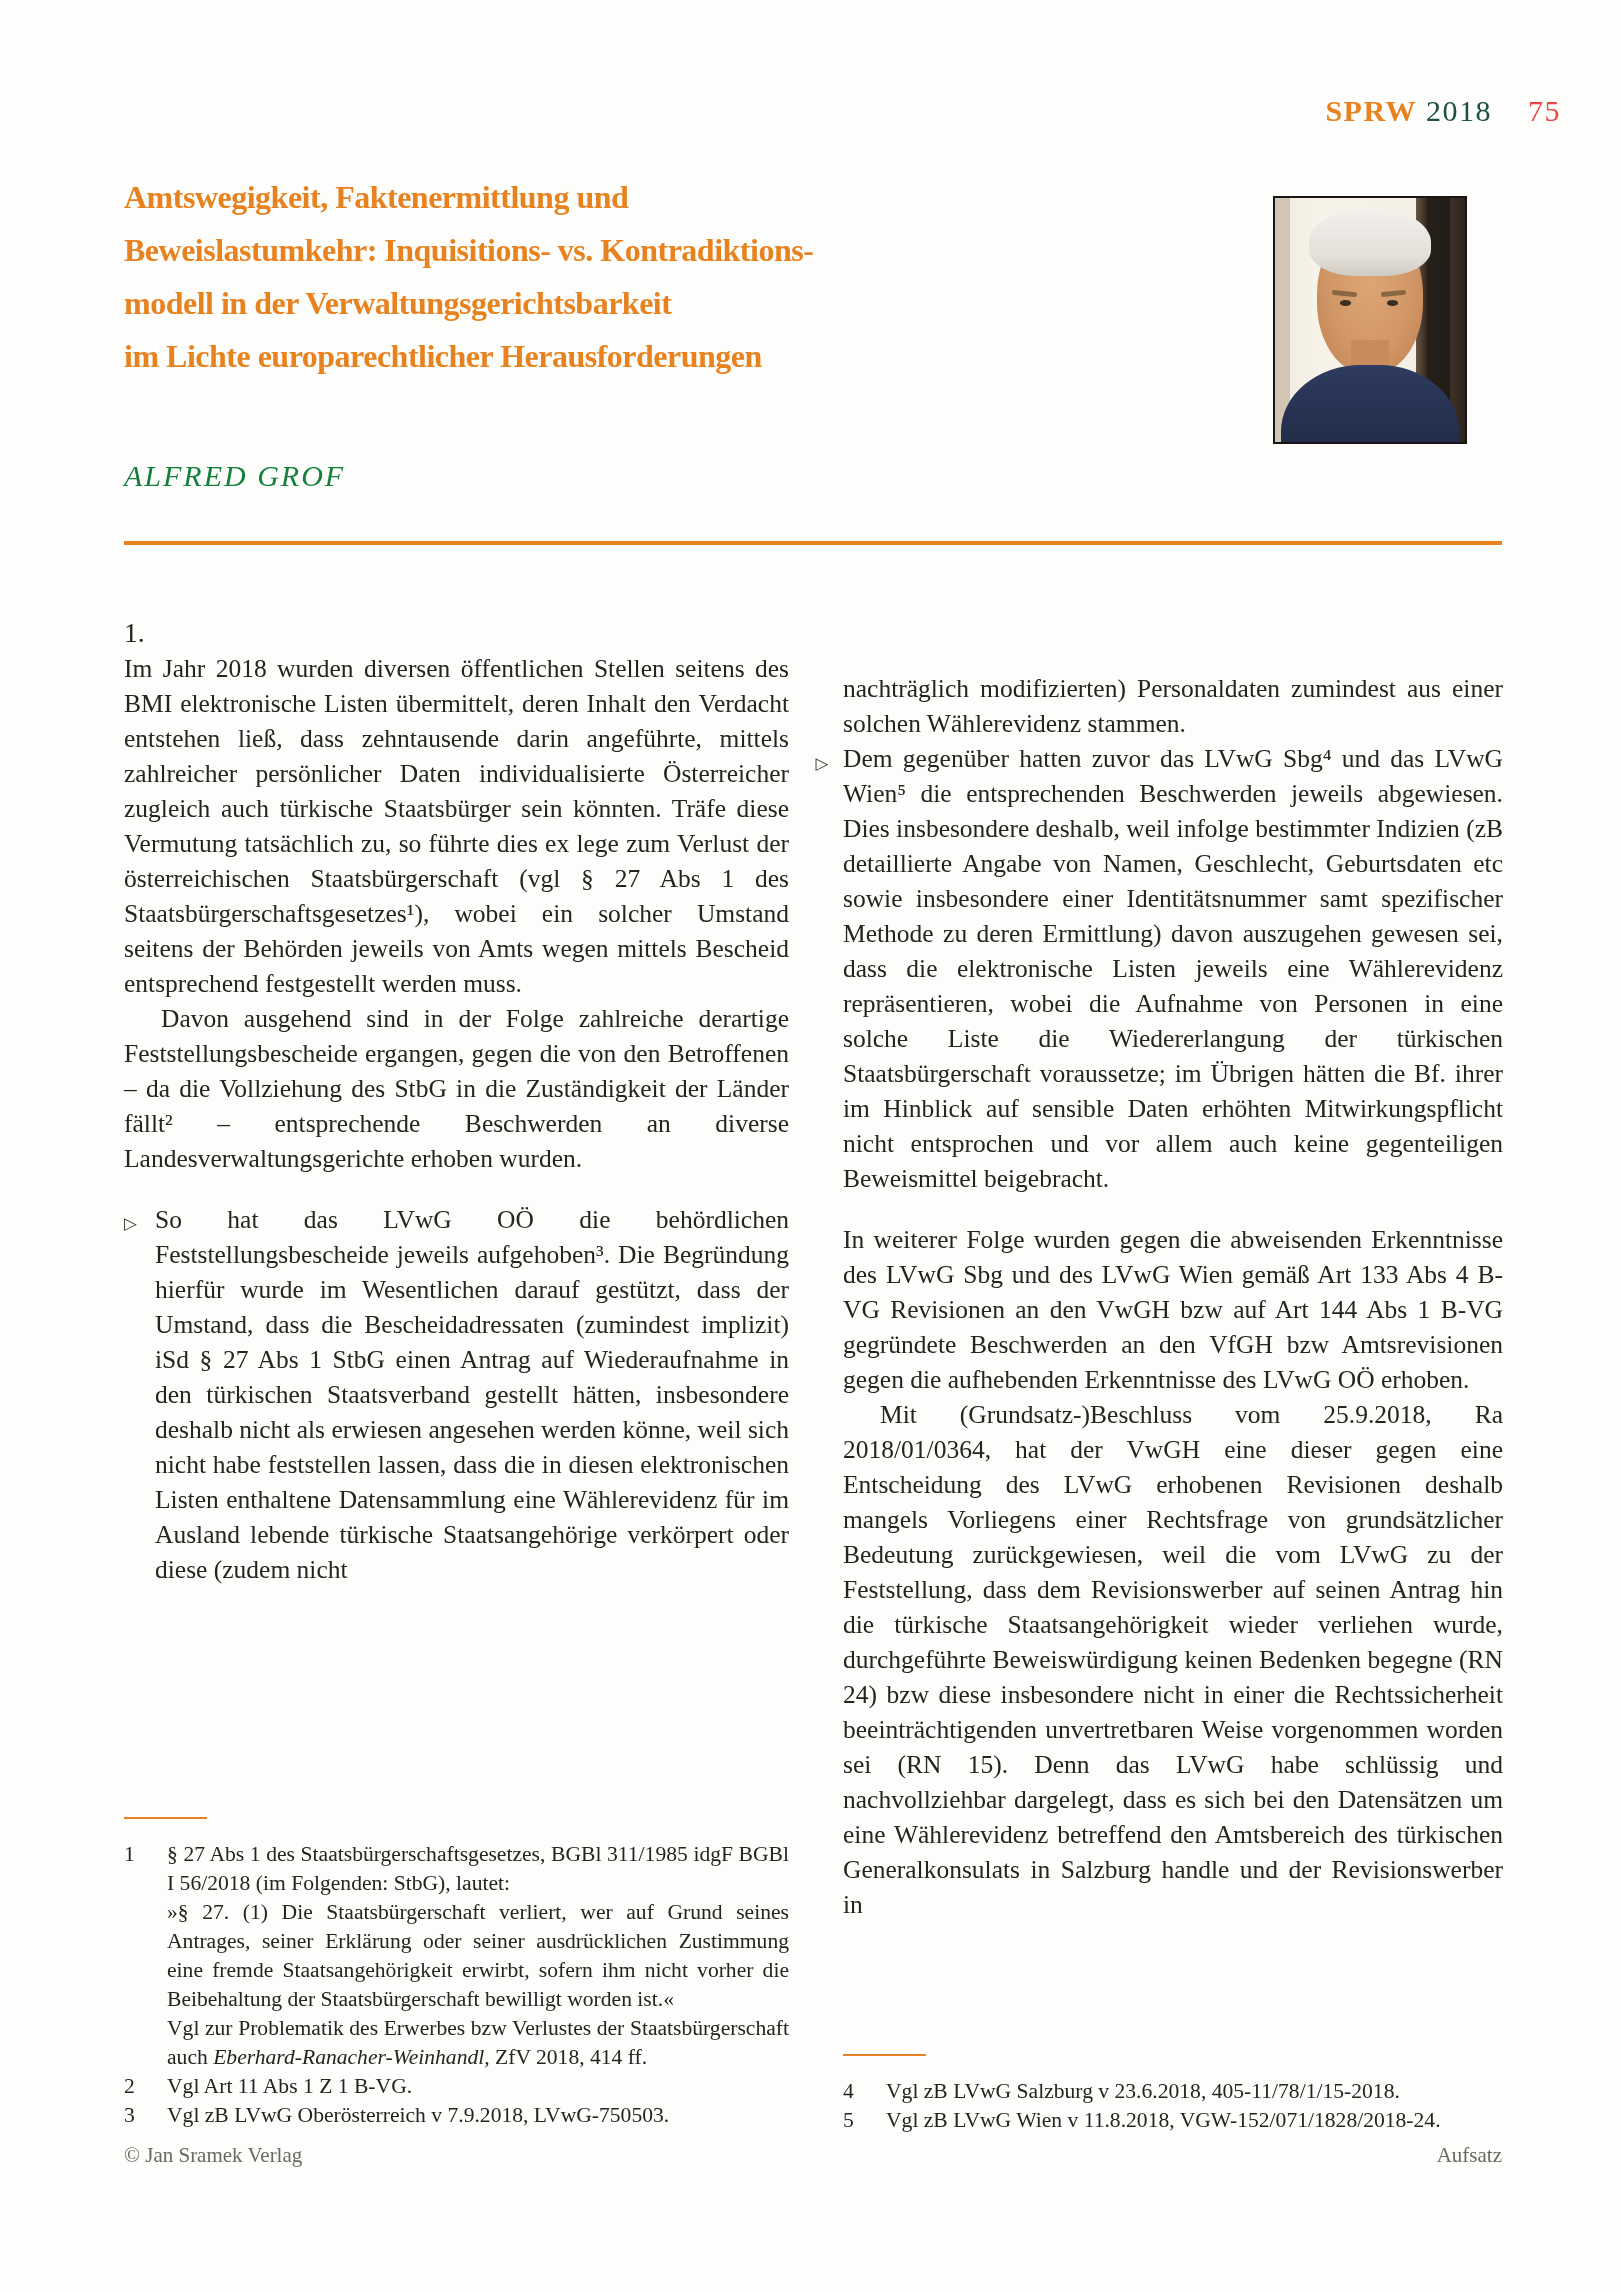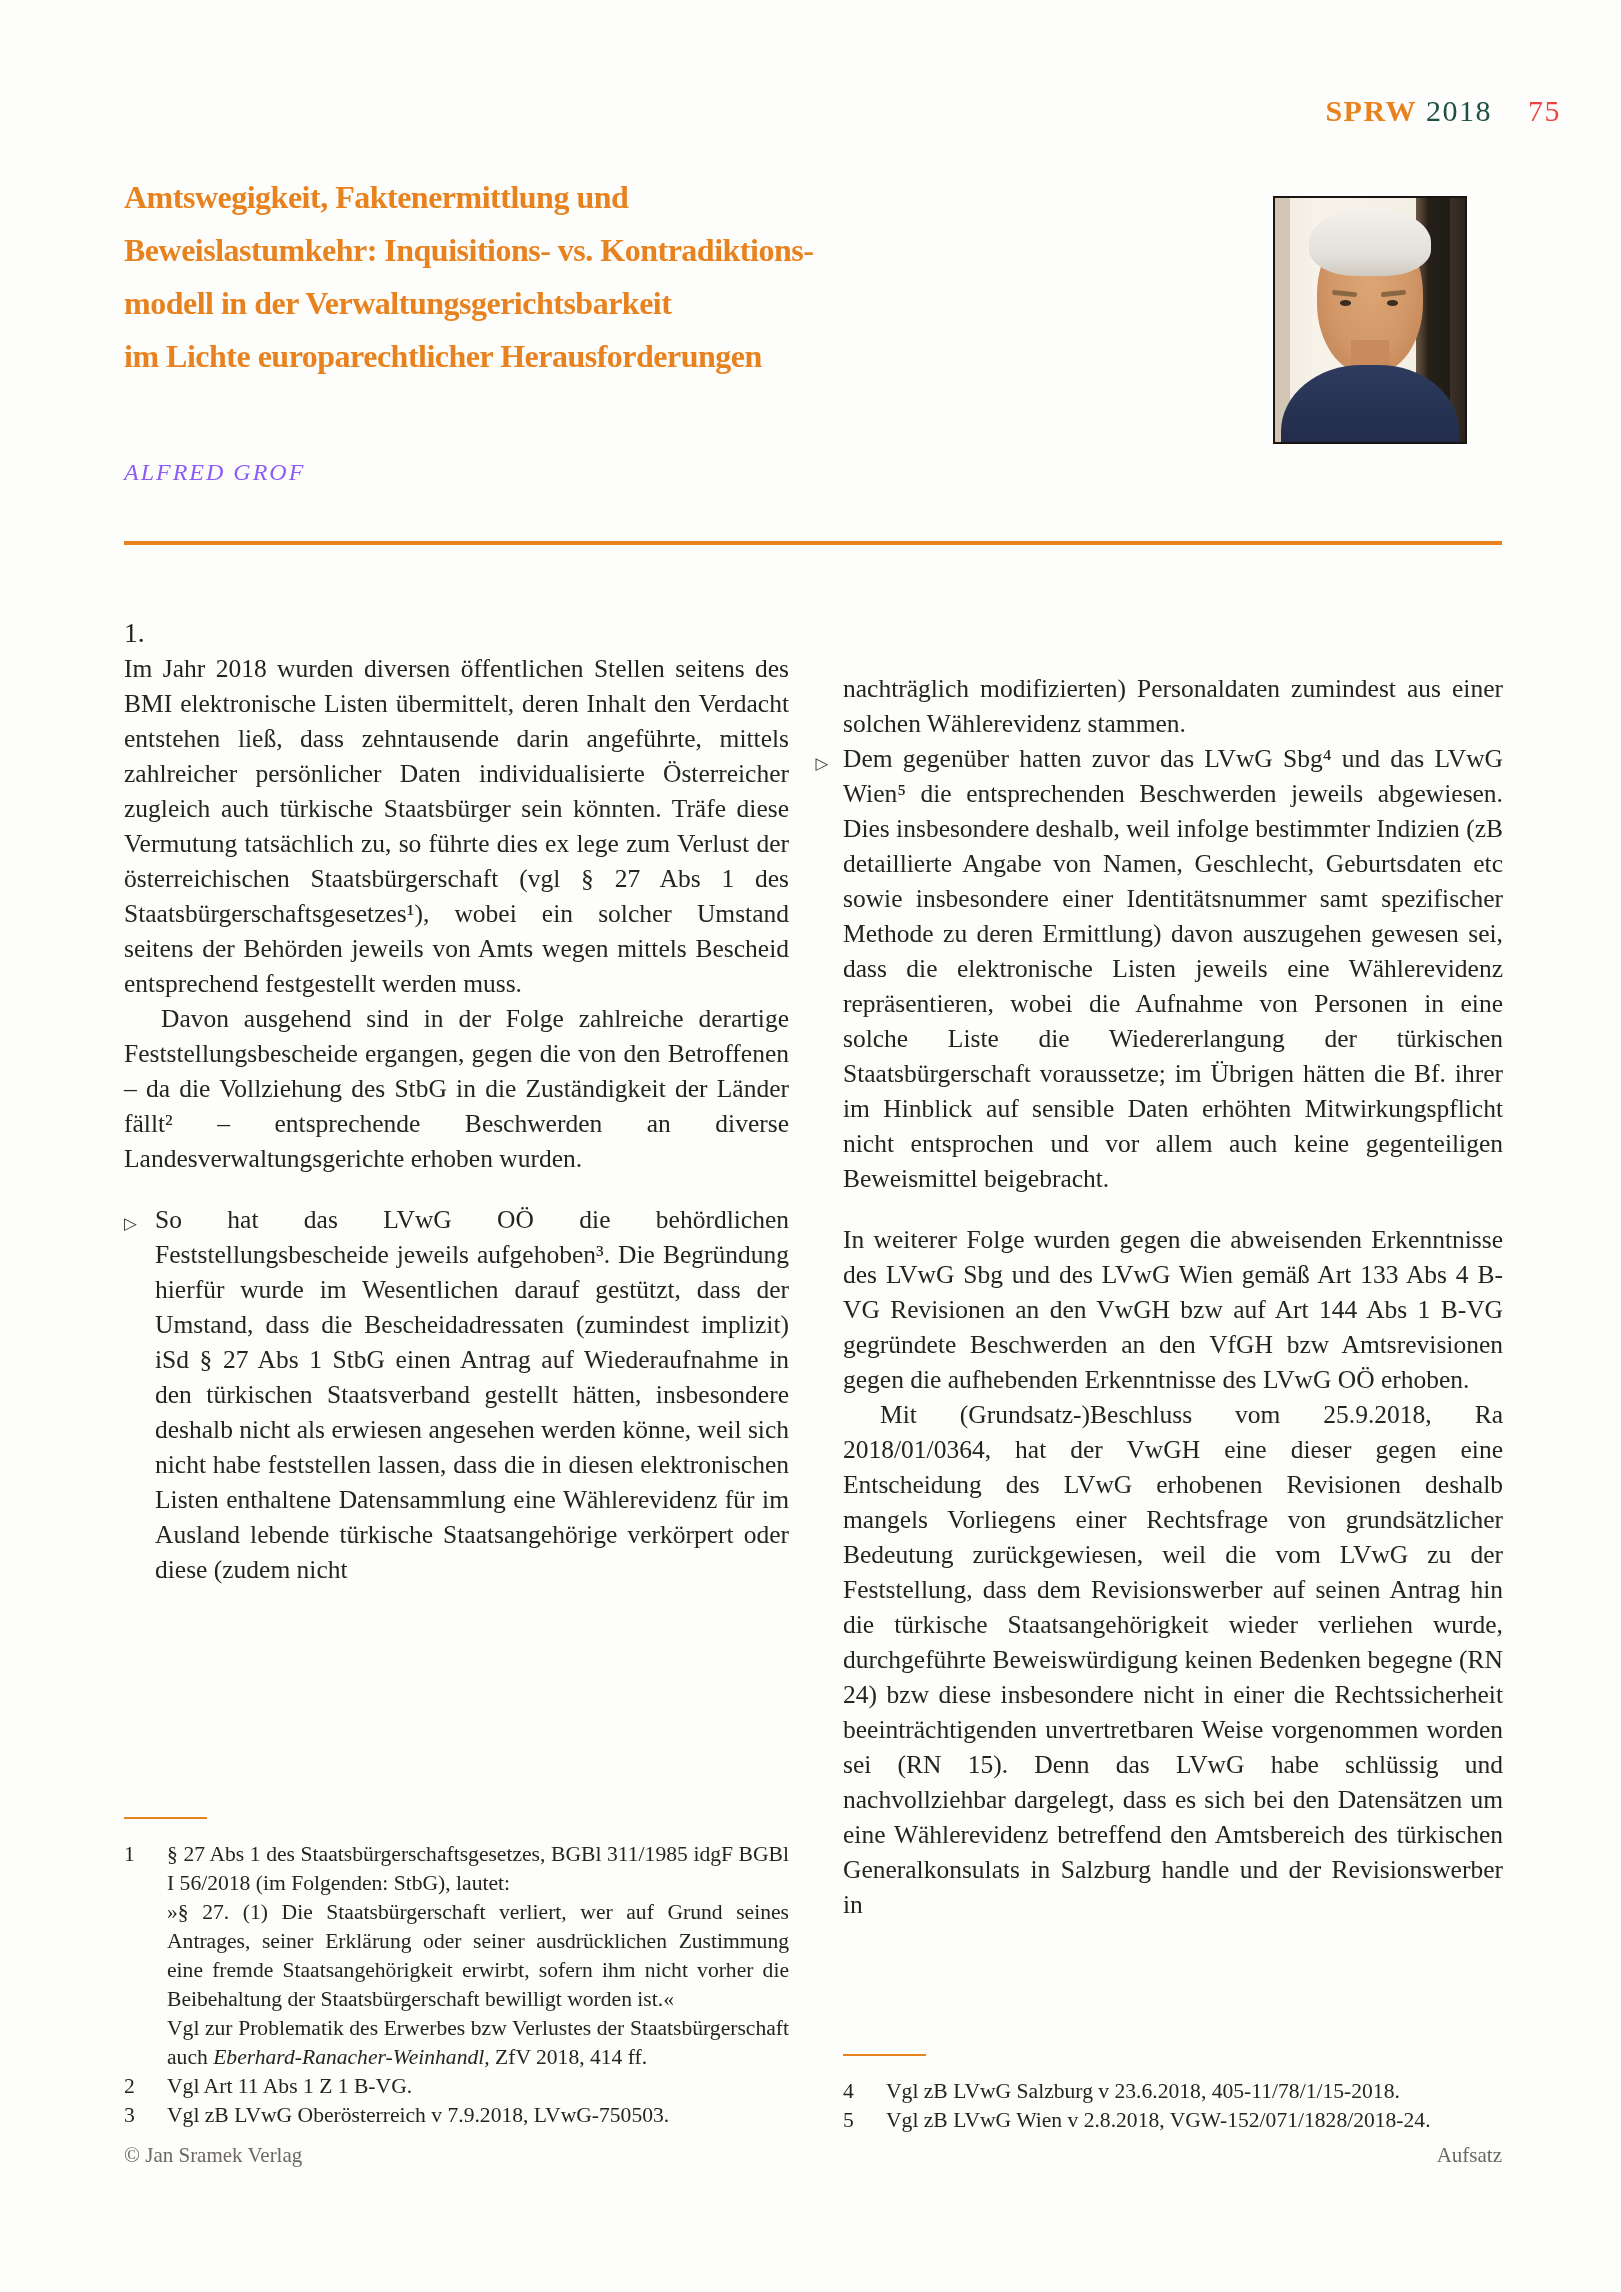--- a/index.html
+++ b/index.html
@@ -59,21 +59,21 @@
     position:absolute;top:4%;left:18%;width:64%;height:28%;
     background:linear-gradient(180deg,#f3f1ec 0%,#e3e0da 70%,#cfcbc2 100%);
     border-radius:55% 55% 42% 42%;
   }
   .photo-brow{position:absolute;width:13%;height:2.2%;background:#8a6743;border-radius:2px;}
   .photo-eye{position:absolute;width:6%;height:2.4%;background:#3a2d22;border-radius:50%;}
   .photo-mouth{position:absolute;top:63%;left:42%;width:16%;height:1.6%;background:#9c6b4c;border-radius:2px;}
   
   .author-line{
     position:absolute;left:124px;top:459px;
-    font-style:italic;font-size:24px;letter-spacing:2px;color:#8b5cf6;
+    font-style:italic;font-size:30px;letter-spacing:2px;color:#15803d;
   }
   
   .title-rule{
     position:absolute;left:124px;top:541px;width:1378px;height:3.9px;
     background:#e8821f;
   }
   
   .col{
     position:absolute;display:flex;flex-direction:column;
     font-size:25.5px;line-height:35px;text-align:justify;
@@ -182,21 +182,21 @@
     <p class="p-indent">Mit (Grundsatz-)Beschluss vom 25.9.2018, Ra 2018/01/0364, hat der VwGH eine dieser gegen eine Entscheidung des LVwG erhobenen Revisionen deshalb mangels Vorliegens einer Rechtsfrage von grundsätzlicher Bedeutung zurückgewiesen, weil die vom LVwG zu der Feststellung, dass dem Revisionswerber auf seinen Antrag hin die türkische Staatsangehörigkeit wieder verliehen wurde, durchgeführte Beweiswürdigung keinen Bedenken begegne (RN 24) bzw diese insbesondere nicht in einer die Rechtssicherheit beeinträchtigenden unvertretbaren Weise vorgenommen worden sei (RN 15). Denn das LVwG habe schlüssig und nachvollziehbar dargelegt, dass es sich bei den Datensätzen um eine Wählerevidenz betreffend den Amtsbereich des türkischen Generalkonsulats in Salzburg handle und der Revisionswerber in</p>
 
     <div class="footnote-block">
       <div class="fn-rule"></div>
       <div class="fn-row">
         <span class="fn-num">4</span>
         <div class="fn-text">Vgl zB LVwG Salzburg v 23.6.2018, 405-11/78/1/15-2018.</div>
       </div>
       <div class="fn-row">
         <span class="fn-num">5</span>
-        <div class="fn-text">Vgl zB LVwG Wien v 2.8.2018, VGW-152/071/1828/2018-24.</div>
+        <div class="fn-text">Vgl zB LVwG Wien v 11.8.2018, VGW-152/071/1828/2018-24.</div>
       </div>
     </div>
   </div>
 
   <div class="page-footer">
     <span>© Jan Sramek Verlag</span>
     <span>Aufsatz</span>
   </div>
 
 </div>

